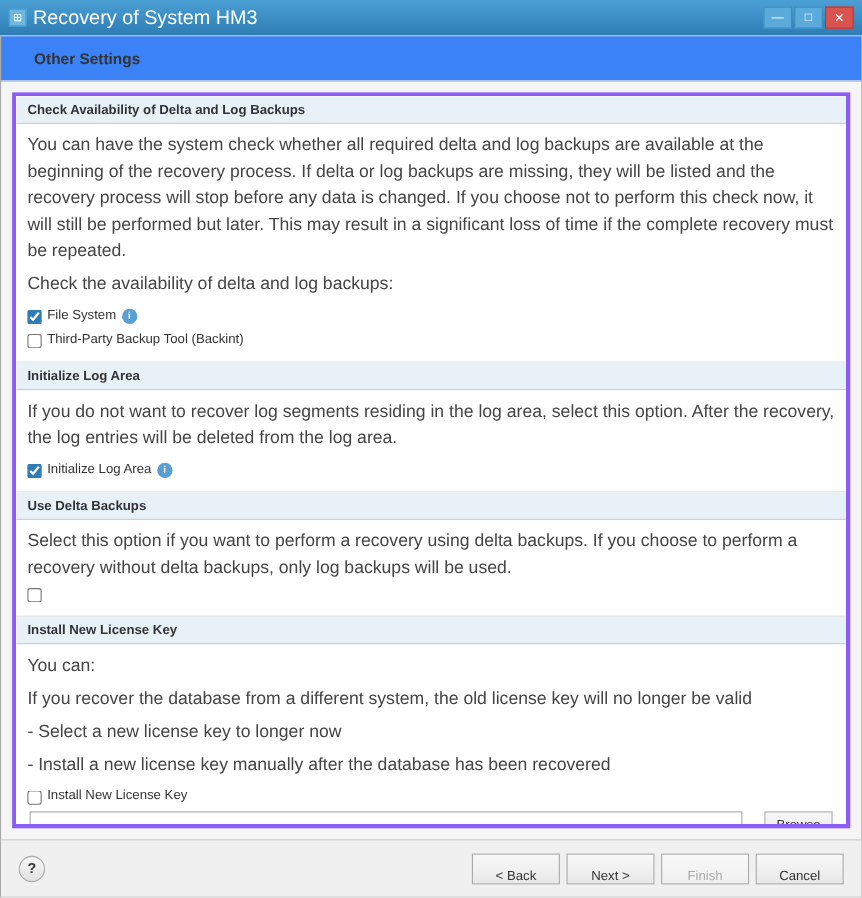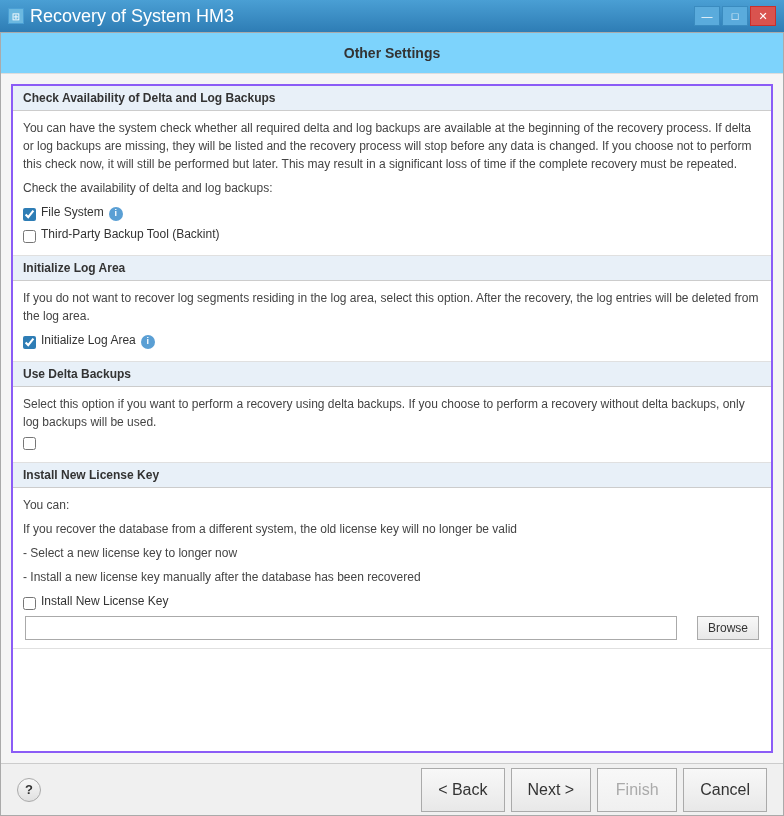--- a/index.html
+++ b/index.html
@@ -65,45 +65,44 @@
     .window {
       background: #f5f5f5;
       height: calc(816px - 32px);
       display: flex;
       flex-direction: column;
       border: 1px solid #aaa;
     }
 
     
     .page-header {
-      background: #7dd3fc;
-      padding: 12px 16px;
+      background: #3b82f6;
+      padding: 12px 30px;
       border-bottom: 1px solid #ddd;
-      text-align: center;
     }
     .page-header-title {
       font-size: 14px;
       font-weight: bold;
       color: #333;
     }
 
     
     .content-area {
       flex: 1;
       padding: 10px;
       overflow: hidden;
       display: flex;
       flex-direction: column;
     }
 
     
     .scroll-panel {
       flex: 1;
       background: white;
-      border: 2px solid #8b5cf6;
+      border: 4px solid #8b5cf6;
       overflow-y: scroll;
       overflow-x: hidden;
     }
 
     
     .section {
       border-bottom: 1px solid #e0e0e0;
     }
     .section-header {
       background: #e8f0f8;
@@ -113,21 +112,21 @@
       color: #333;
       border-bottom: 1px solid #ccc;
     }
     .section-body {
       padding: 8px 10px;
       color: #333;
       line-height: 1.5;
     }
     .section-body p {
       margin-bottom: 6px;
-      font-size: 12px;
+      font-size: 16px;
       color: #444;
     }
     .section-label {
       font-size: 12px;
       margin-bottom: 6px;
       color: #333;
     }
 
     
     .checkbox-row {
@@ -218,26 +217,26 @@
       font-size: 13px;
       font-weight: bold;
       color: #333;
       cursor: pointer;
     }
     .footer-right {
       display: flex;
       gap: 6px;
     }
     .nav-btn {
-      height: 44px;
+      height: 28px;
       min-width: 80px;
       padding: 12px 16px;
       background: linear-gradient(to bottom, #f8f8f8, #e8e8e8);
       border: 1px solid #aaa;
-      font-size: 16px;
+      font-size: 12px;
       cursor: pointer;
       color: #333;
     }
     .nav-btn:disabled {
       color: #aaa;
       cursor: default;
       background: linear-gradient(to bottom, #f8f8f8, #f0f0f0);
     }
   </style>
 </head>

